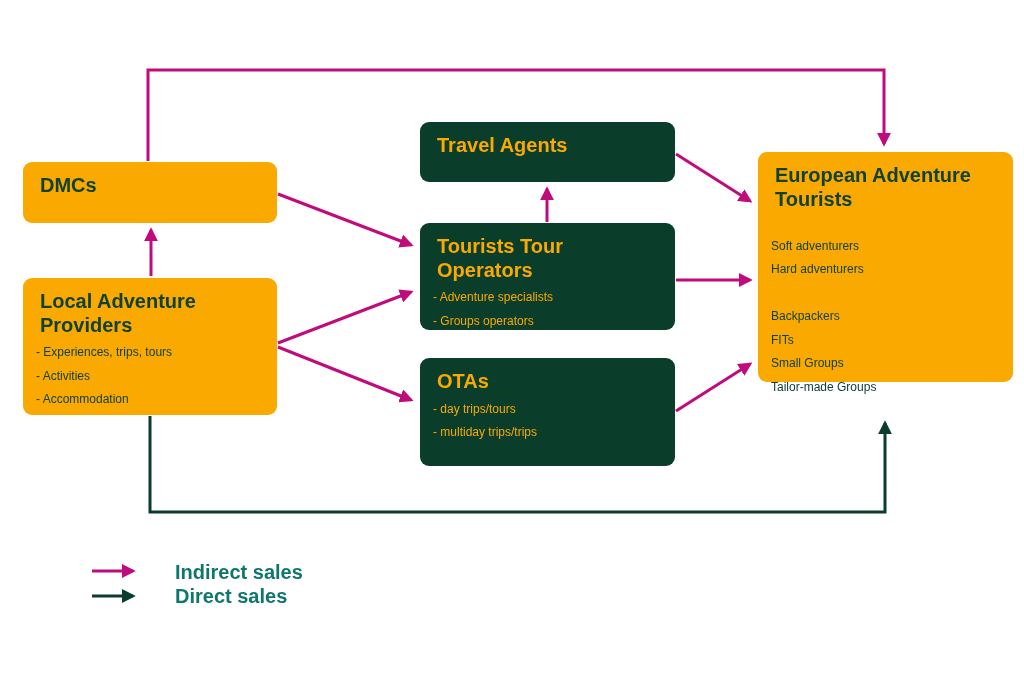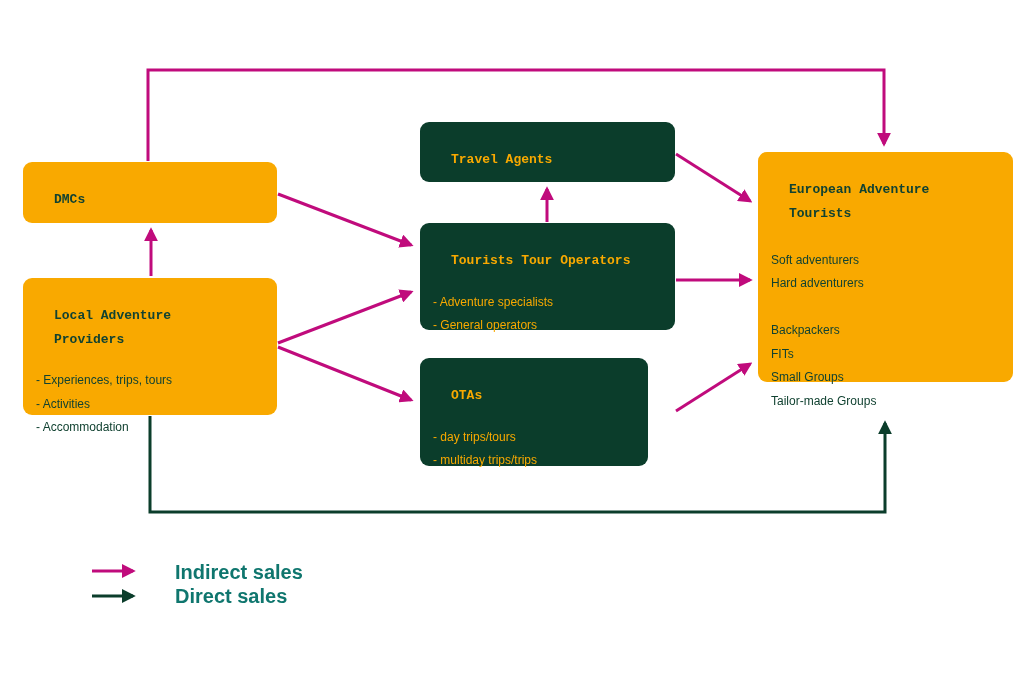--- a/index.html
+++ b/index.html
@@ -26,25 +26,24 @@
   .arrow-g { stroke: #0B3D2B; stroke-width: 3; fill: none; }
   .box {
     position: absolute;
     border-radius: 9px;
     padding: 8px 13px;
     box-sizing: border-box;
   }
   .box.orange { background: #F9A900; color: #114231; }
   .box.green  { background: #0B3D2B; color: #F9A900; }
   .box h3 {
-    margin: 18px;
-    font-size: 13px;
+    margin: 4px;
+    font-size: 20px;
     line-height: 23.5px;
     font-weight: bold;
-    font-family: Liberation Mono, monospace;
   }
   .box .line {
     font-size: 12px;
     line-height: 23.5px;
   }
   .gap-before { margin-top: 23.5px; }
   .legend-label {
     position: absolute;
     font-size: 20px;
     font-weight: bold;
@@ -94,24 +93,24 @@
     <div class="line">- Accommodation</div>
   </div>
 
   <div class="box green" style="left:420px; top:122px; width:255px; height:60px;">
     <h3>Travel Agents</h3>
   </div>
 
   <div class="box green" style="left:420px; top:223px; width:255px; height:107px;">
     <h3>Tourists Tour Operators</h3>
     <div class="line">- Adventure specialists</div>
-    <div class="line">- General operators</div>
+    <div class="line">- Groups operators</div>
   </div>
 
-  <div class="box green" style="left:420px; top:358px; width:228px; height:108px;">
+  <div class="box green" style="left:420px; top:358px; width:255px; height:108px;">
     <h3>OTAs</h3>
     <div class="line">- day trips/tours</div>
     <div class="line">- multiday trips/trips</div>
   </div>
 
   <div class="box orange" style="left:758px; top:152px; width:255px; height:230px;">
     <h3>European Adventure Tourists</h3>
     <div class="line gap-before">Soft adventurers</div>
     <div class="line">Hard adventurers</div>
     <div class="line gap-before">Backpackers</div>

